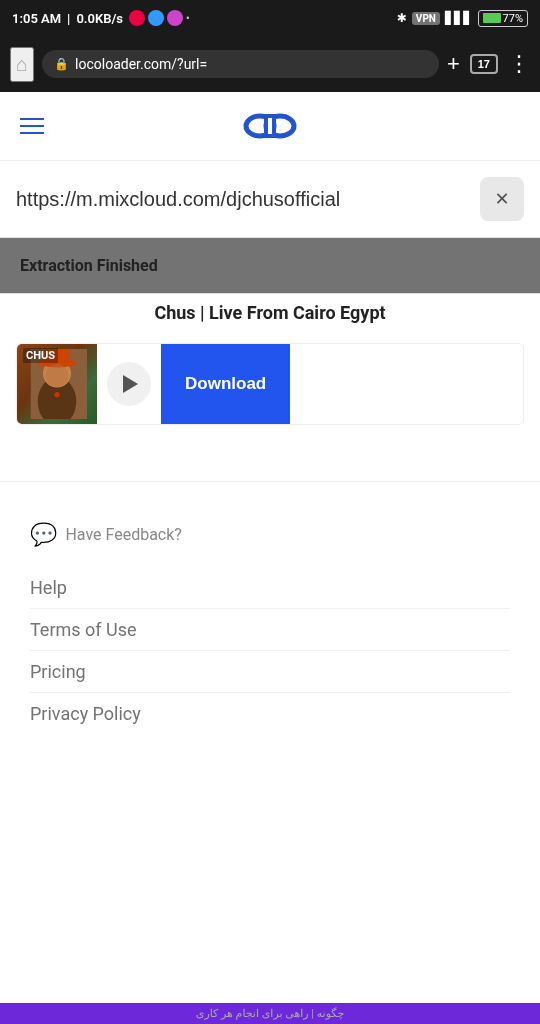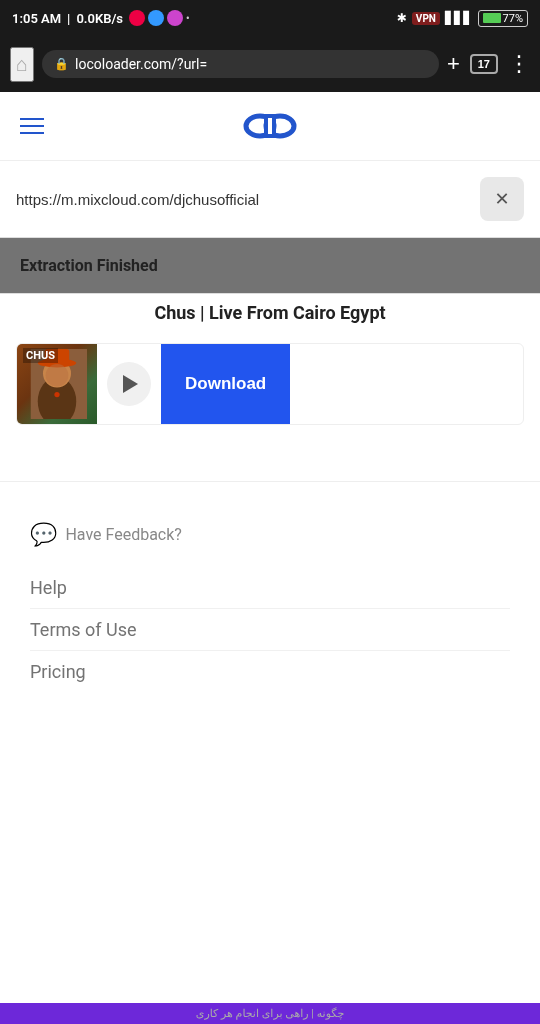--- a/index.html
+++ b/index.html
@@ -120,21 +120,21 @@
     .url-section {
       background: #fff;
       padding: 16px 16px;
       display: flex;
       align-items: center;
       gap: 10px;
       border-bottom: 1px solid #ddd;
     }
     .url-input-field {
       flex: 1;
-      font-size: 15px;
+      font-size: 20px;
       color: #333;
       border: none;
       outline: none;
       background: transparent;
     }
     .clear-btn {
       background: #e8e8e8;
       border: none;
       border-radius: 8px;
       width: 44px;
@@ -299,21 +299,21 @@
 
     <span style="display:flex;gap:3px;align-items:center;">
       <span style="width:16px;height:16px;background:#e04;border-radius:50%;display:inline-block;"></span>
       <span style="width:16px;height:16px;background:#3399ff;border-radius:50%;display:inline-block;"></span>
       <span style="width:16px;height:16px;background:#cc44cc;border-radius:50%;display:inline-block;"></span>
       <span style="color:#ccc;font-size:10px;">•</span>
     </span>
   </div>
   <div class="status-right">
     <span>✱</span>
-    <span style="background:#7f1d1d;border-radius:3px;padding:1px 4px;font-size:10px;font-weight:bold;">VPN</span>
+    <span style="background:#737373;border-radius:3px;padding:1px 4px;font-size:10px;font-weight:bold;">VPN</span>
     <span style="font-size:12px;">▋▋▋</span>
     <span style="border:1.5px solid #ccc;border-radius:3px;padding:1px 4px;font-size:11px;display:flex;align-items:center;gap:2px;">
       <span style="background:#5c5;width:18px;height:10px;display:inline-block;border-radius:1px;"></span>
       <span>77%</span>
     </span>
   </div>
 </div>
 
 <div class="browser-bar">
   <button class="home-btn">⌂</button>
@@ -394,17 +394,18 @@
 </div>
 
 <div class="footer-section">
   <div class="footer-feedback">
     <span class="chat-icon">💬</span>
     <span class="feedback-text">Have Feedback?</span>
   </div>
   <a class="footer-link" href="#">Help</a>
   <a class="footer-link" href="#">Terms of Use</a>
   <a class="footer-link" href="#">Pricing</a>
+  <a class="footer-link" href="#">Privacy Policy</a>
 </div>
 
 <div class="bottom-bar">
   <span>چگونه | راهی برای انجام هر کاری</span>
 </div>
 
 </body></html>

